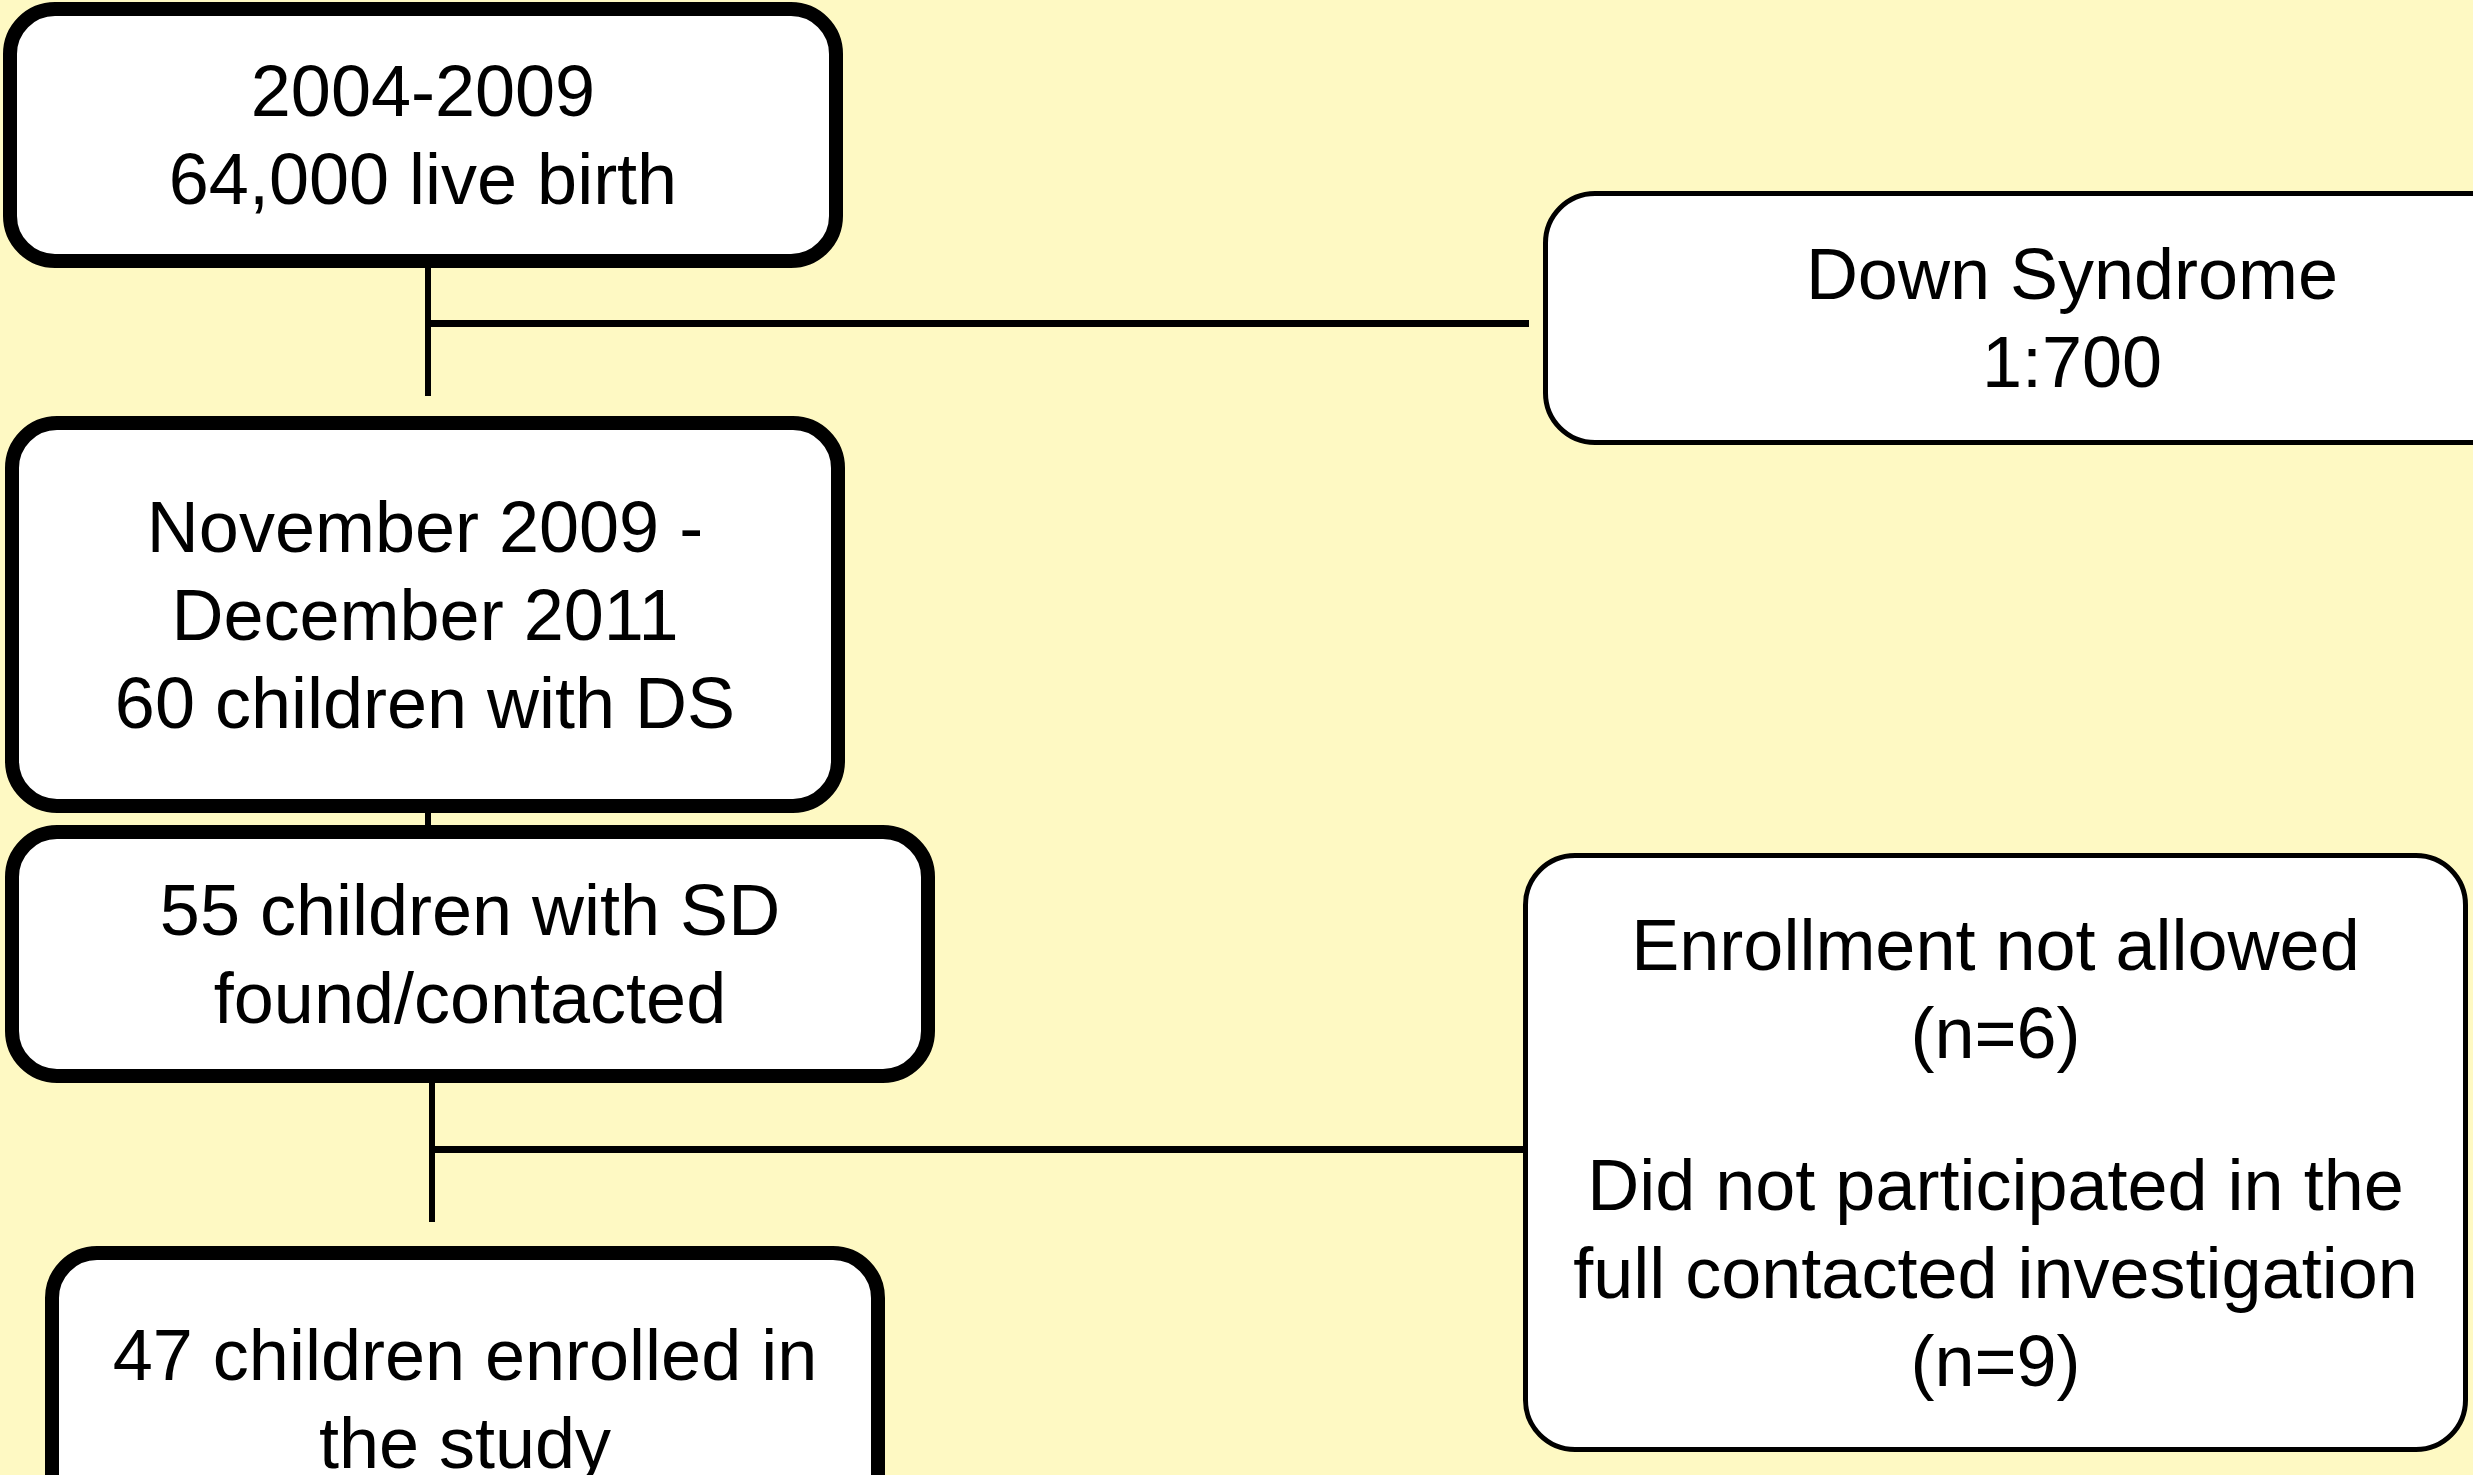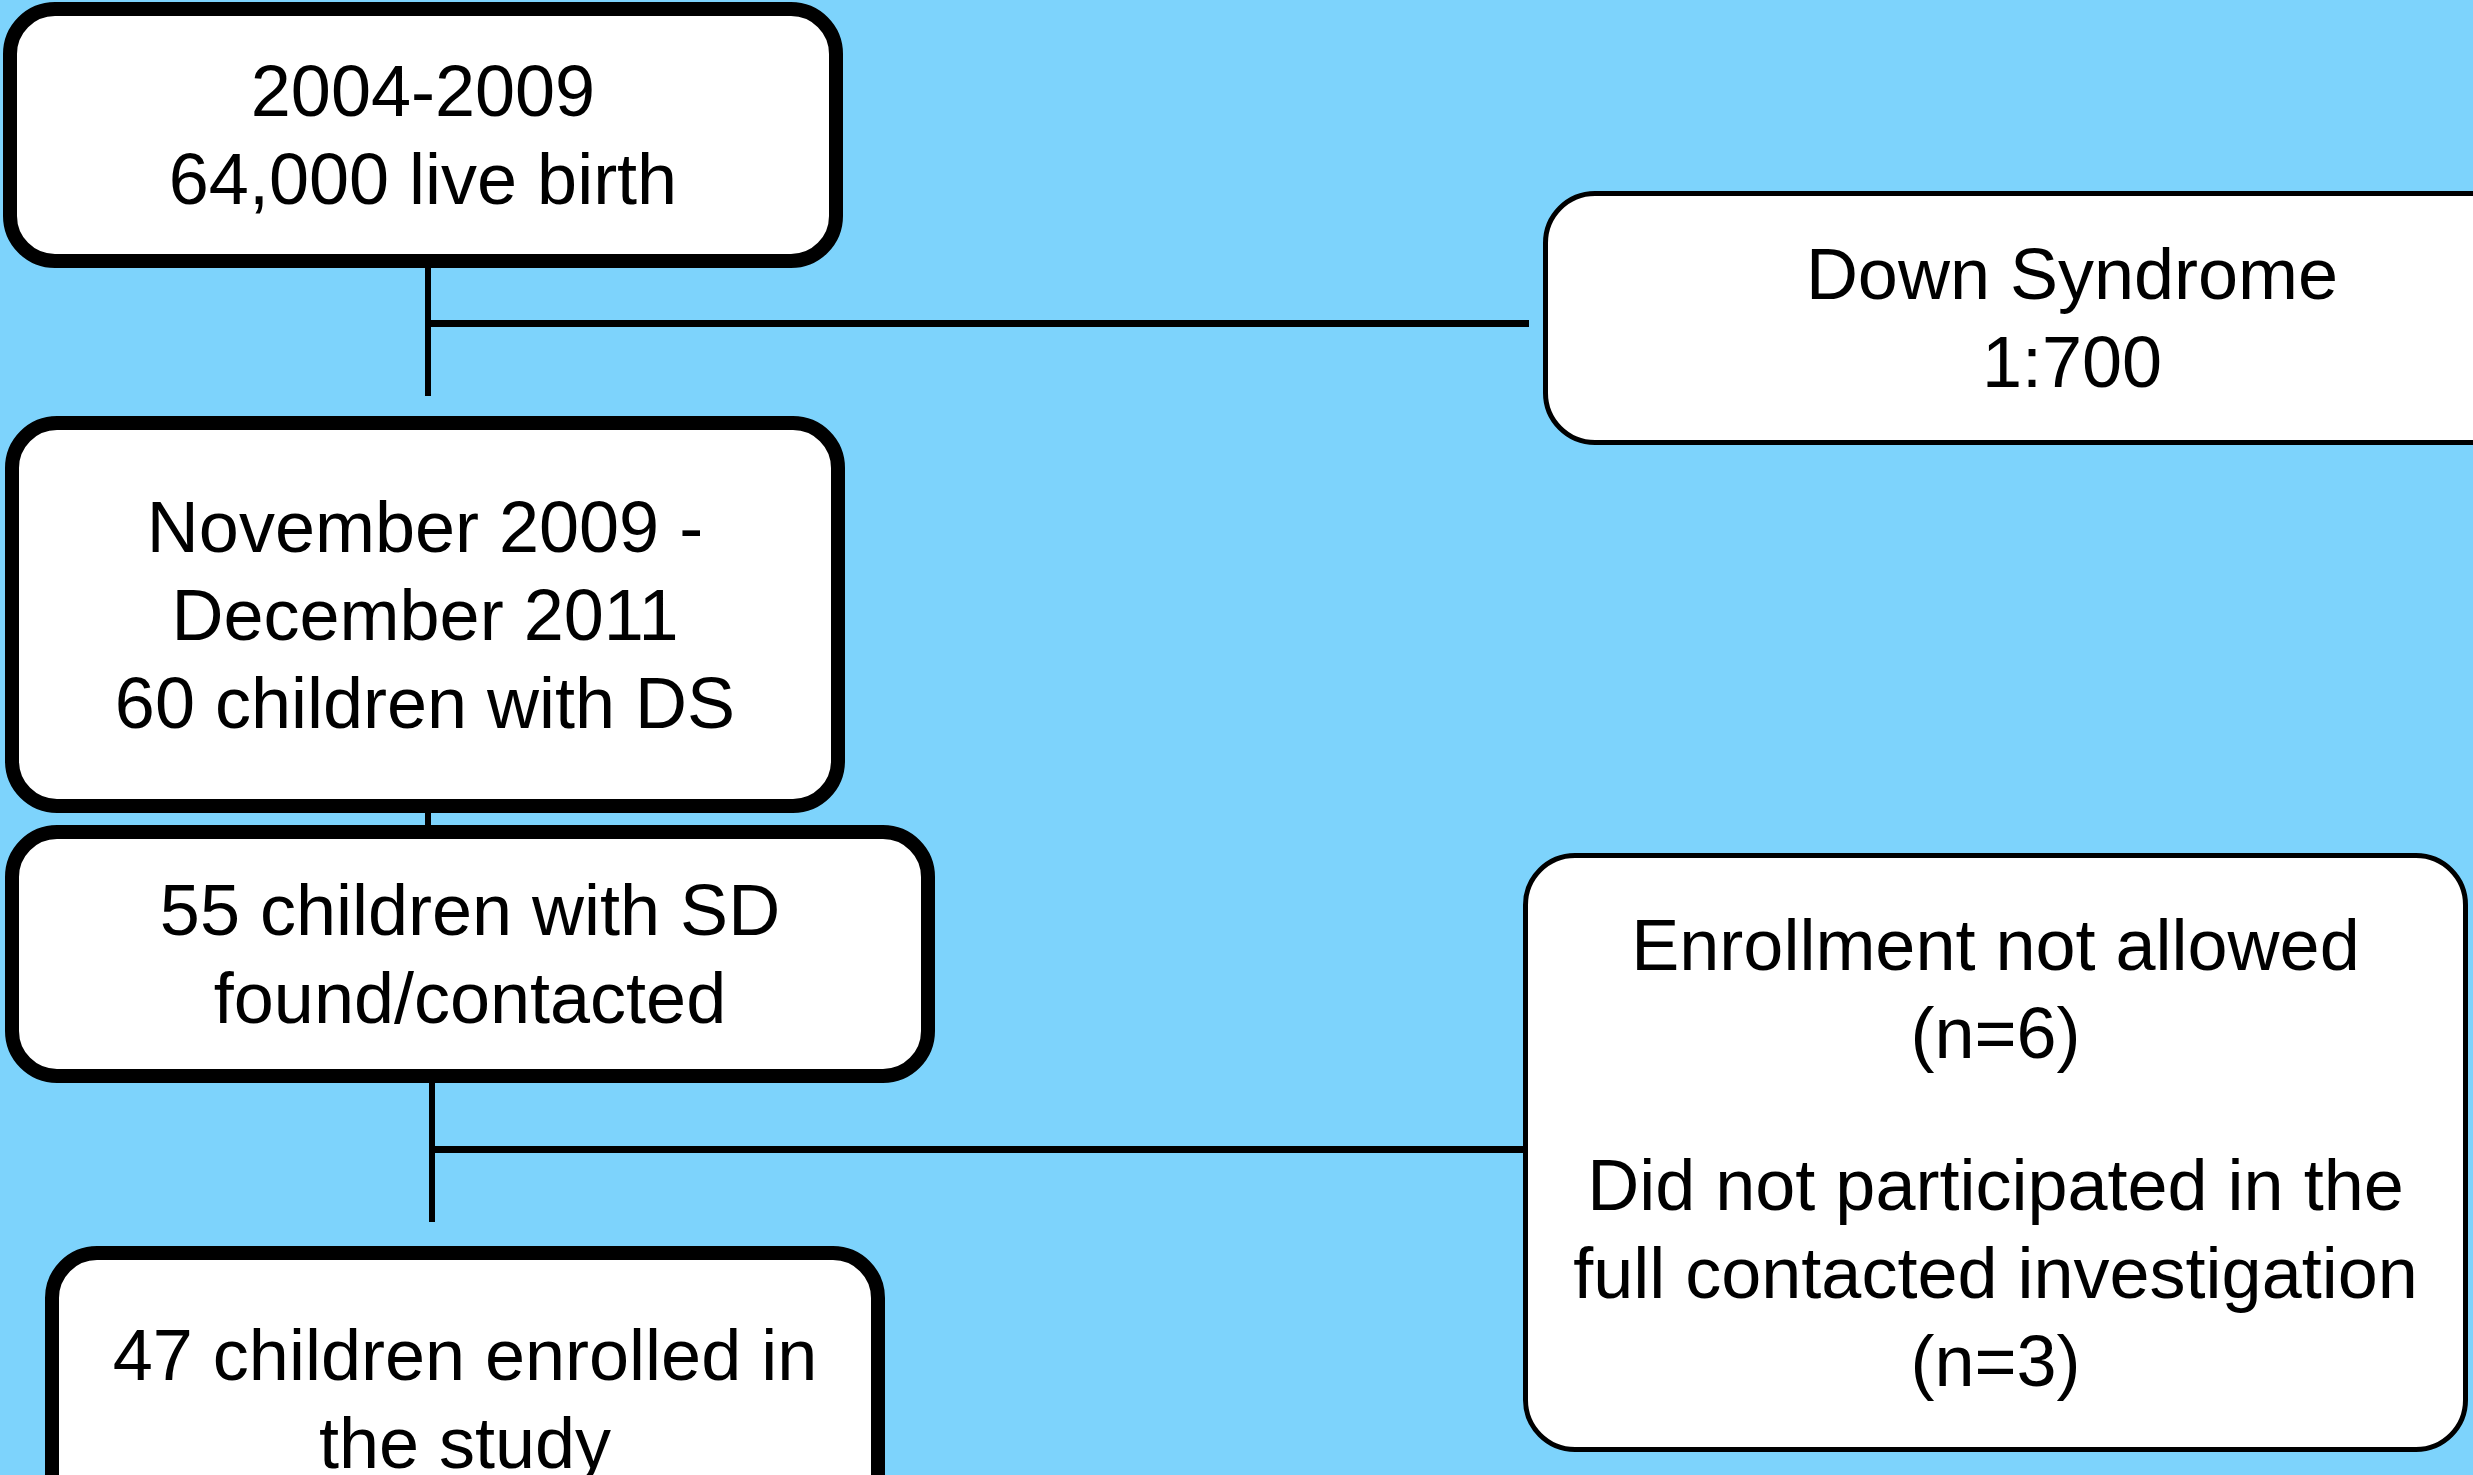--- a/index.html
+++ b/index.html
@@ -4,21 +4,21 @@
 <style>
   html, body {
     margin: 0;
     padding: 0;
     background: #ffffff;
   }
   #canvas {
     position: relative;
     width: 2473px;
     height: 1475px;
-    background: #7dd3fc;
+    background: #fef9c3;
     font-family: "Liberation Sans", sans-serif;
     color: #000000;
     overflow: hidden;
   }
   .node {
     position: absolute;
     box-sizing: border-box;
     background: #ffffff;
     border-style: solid;
     border-color: #000000;
@@ -91,17 +91,17 @@
   </div>
 
   <div class="node thin" style="left:1523px; top:853px; width:945px; height:599px;">
     <div class="group">
       <div class="line">Enrollment not allowed</div>
       <div class="line">(n=6)</div>
     </div>
     <div class="group">
       <div class="line">Did not participated in the</div>
       <div class="line">full contacted investigation</div>
-      <div class="line">(n=3)</div>
+      <div class="line">(n=9)</div>
     </div>
   </div>
 
 </div>
 
 </body></html>

